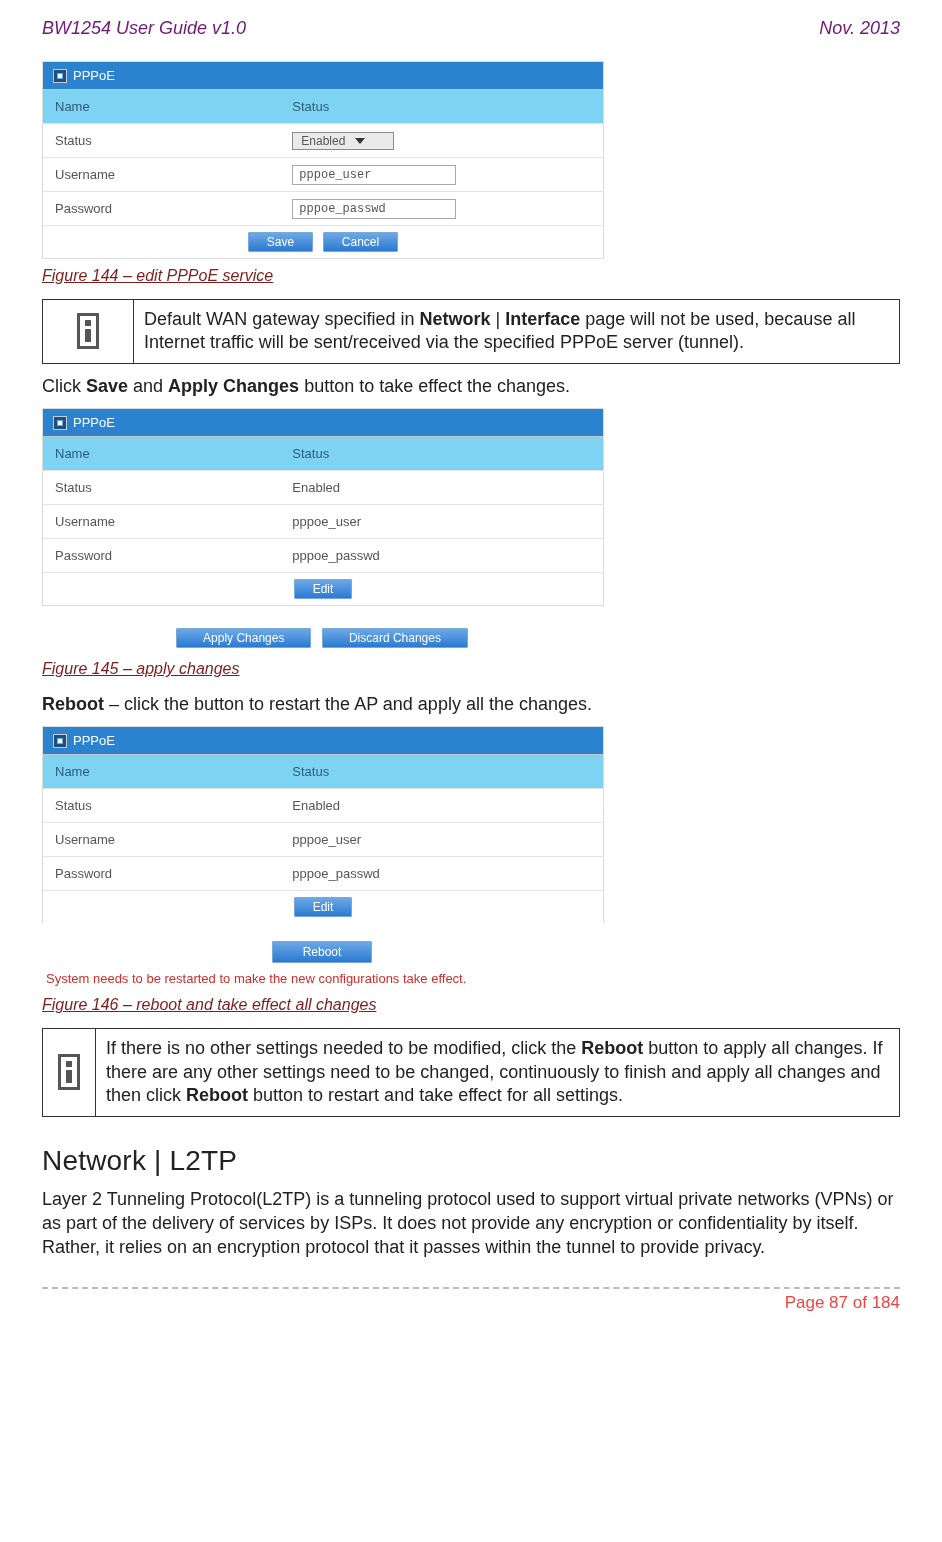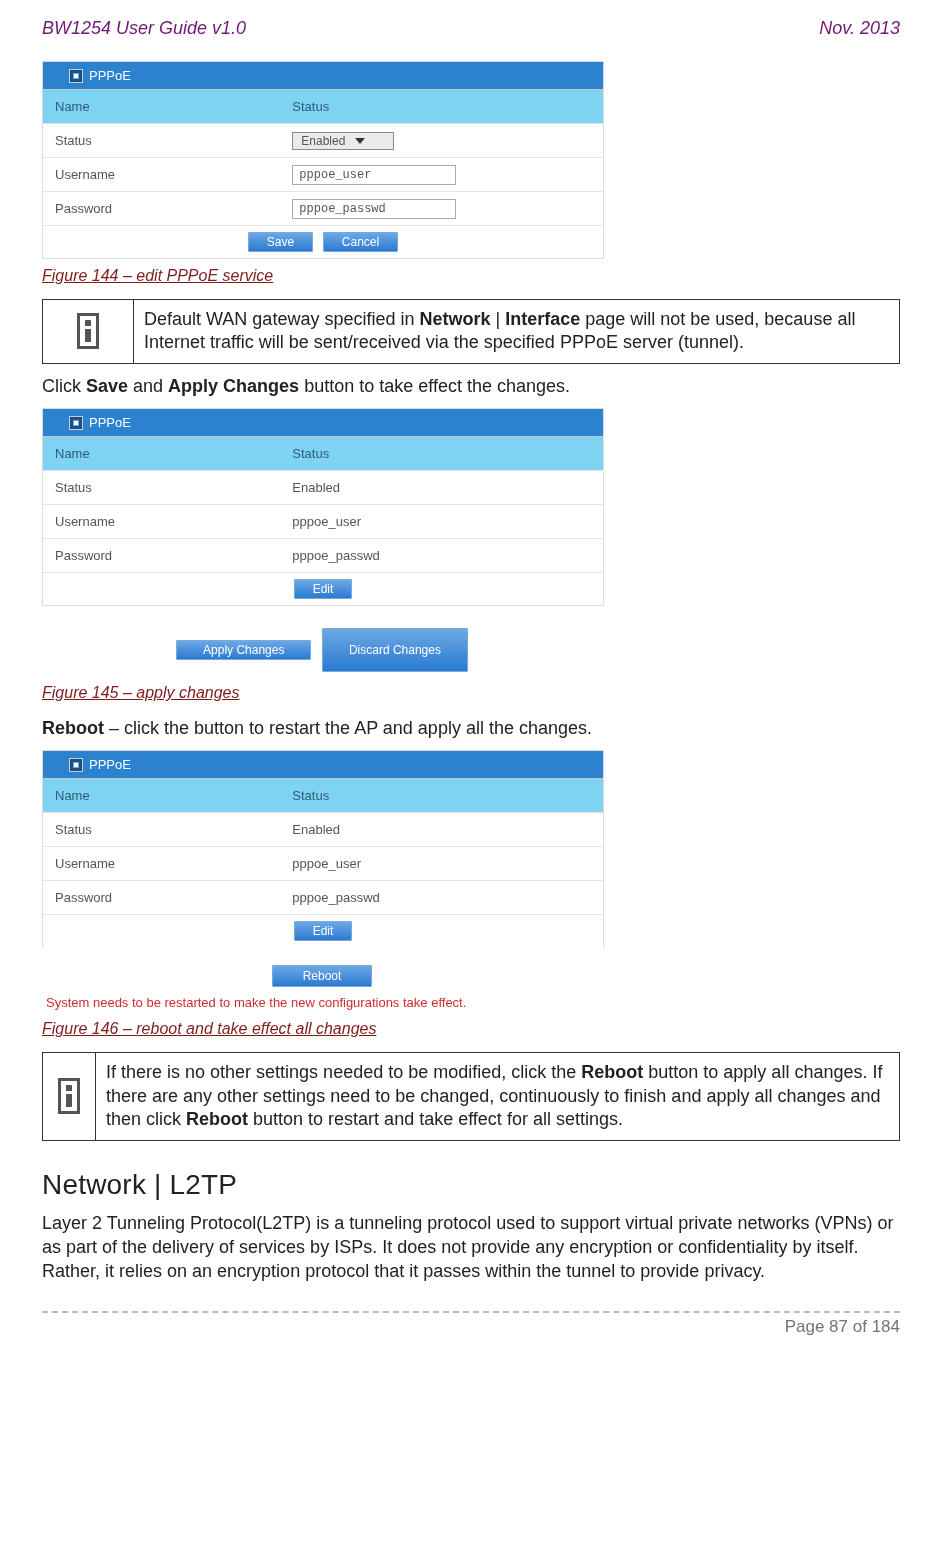--- a/index.html
+++ b/index.html
@@ -48,21 +48,21 @@
     width: 560px;
     margin: 8px 0 4px 0;
     font-size: 13px;
     color: #555;
     background: #fff;
   }
   .screenshot.tall { width: 560px; }
   .ss-title {
     background: #2b83cf;
     color: #fff;
-    padding: 6px 26px;
+    padding: 6px 10px;
     border-bottom: 1px solid #c7c7c7;
     font-size: 13px;
     display:flex;
     align-items:center;
     gap:6px;
   }
   .ss-headrow {
     display: flex;
     background: #7fd3f2;
     color: #2c5d79;
@@ -166,21 +166,21 @@
     line-height: 1.3;
   }
   
   .dashed {
     border: none;
     border-top: 2px dashed #bbb;
     margin: 28px 0 4px 0;
   }
   .pagenum {
     text-align: right;
-    color: #737373;
+    color: #ef4444;
     font-size: 17px;
   }
   .tri-down {
     width:0;height:0;border-left:5px solid transparent;border-right:5px solid transparent;border-top:6px solid #333;display:inline-block;
   }
   .sq-icon {
     width:12px;height:12px;background:#1b4f87;border:1px solid #ccc;display:inline-block;position:relative;
   }
   .sq-icon::after{content:"";position:absolute;inset:3px;background:#fff;border:1px solid #64a8e3;}
 </style>
@@ -266,21 +266,21 @@
   <div class="ss-row">
     <div class="ss-cell">Password</div>
     <div class="ss-valcell">pppoe_passwd</div>
   </div>
   <div class="ss-btnrow">
     <span class="ss-btn">Edit</span>
   </div>
 </div>
 <div class="apply-row">
   <span class="ss-btn" style="padding:2px 26px">Apply Changes</span>
-  <span class="ss-btn" style="padding:14px 26px">Discard Changes</span>
+  <span class="ss-btn" style="padding:2px 26px">Discard Changes</span>
 </div>
 <div class="caption">Figure 145 – apply changes</div>
 
 <div class="body-text">
   <b>Reboot</b><span> – click the button to restart the AP and apply all the changes.</span>
 </div>
 
 <div class="screenshot tall" style="border-bottom:none">
   <div class="ss-title">
     <span class="sq-icon"></span>

